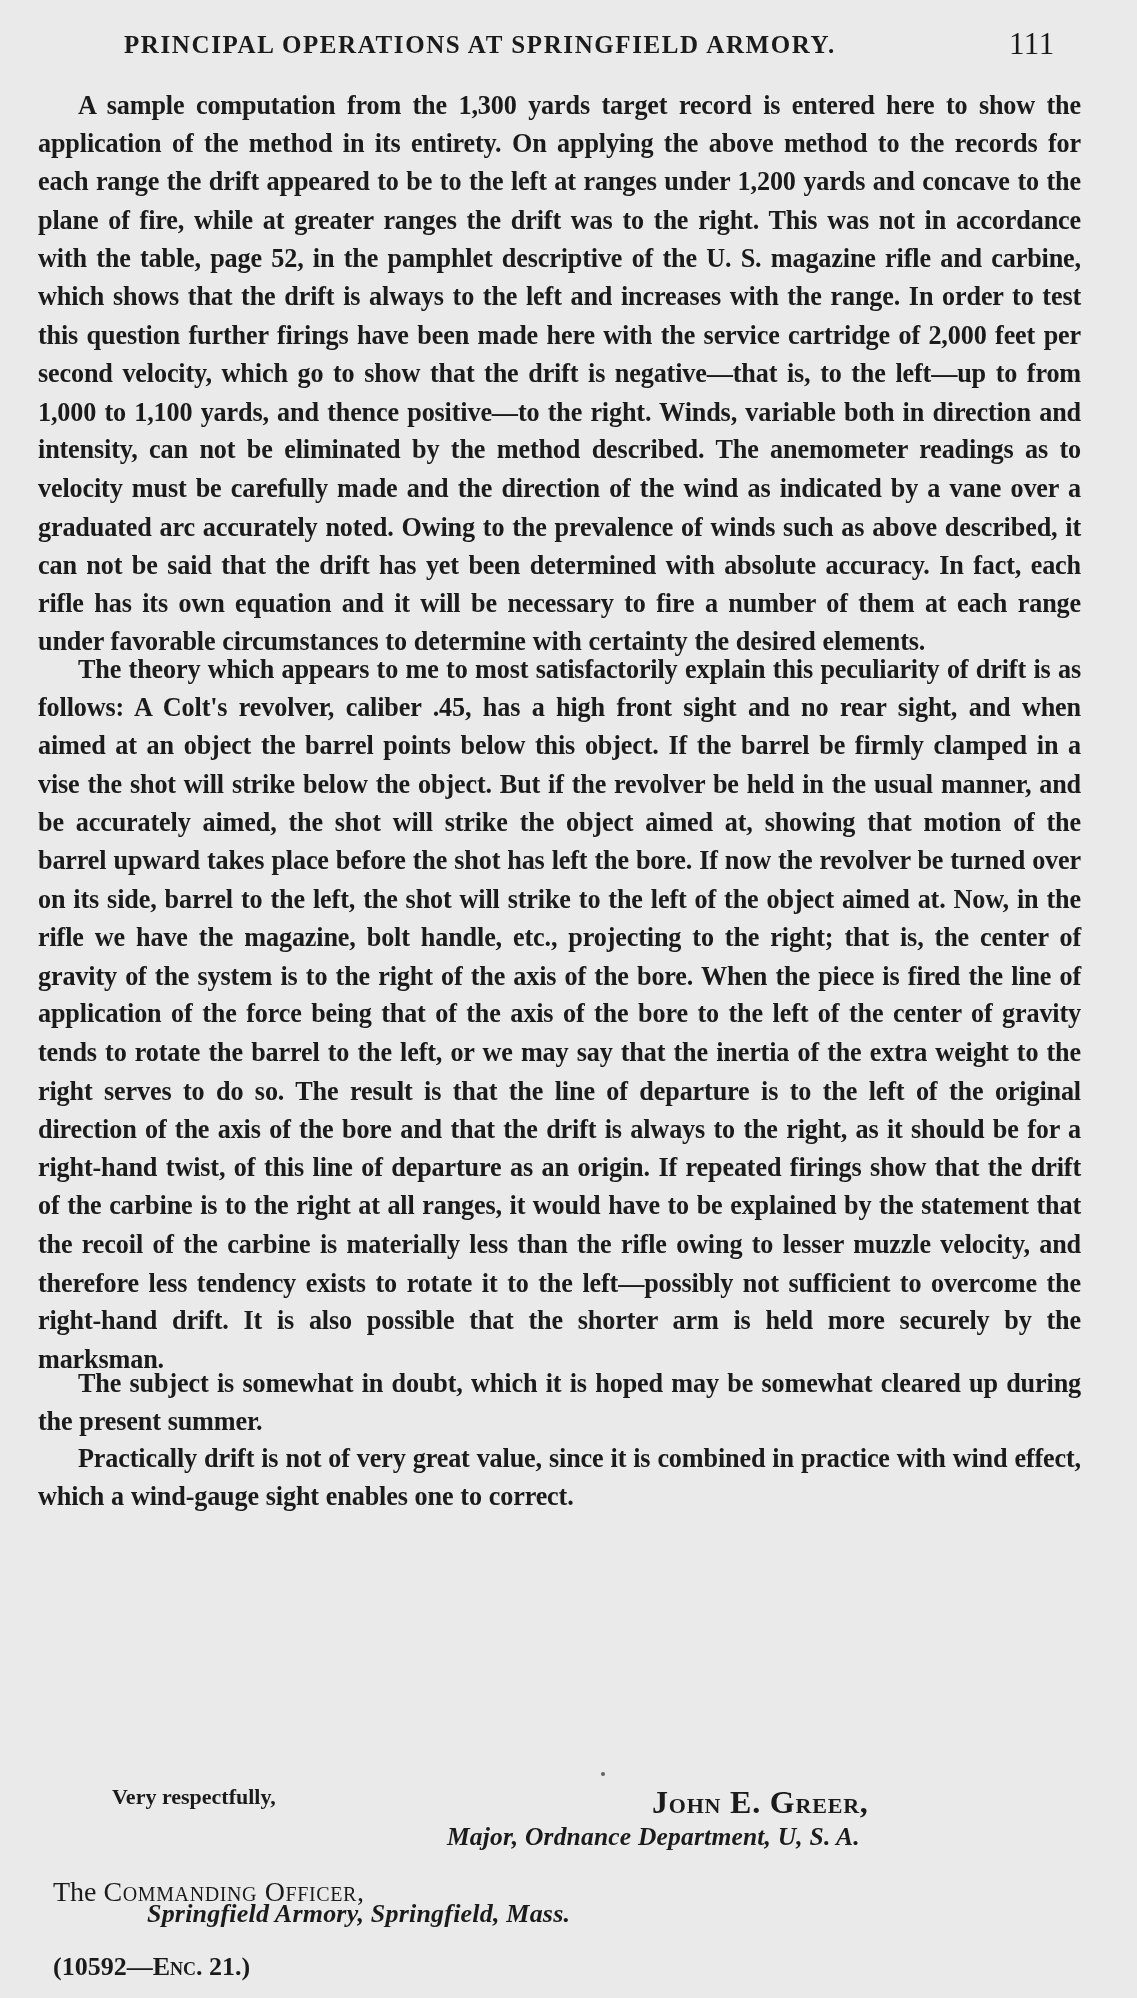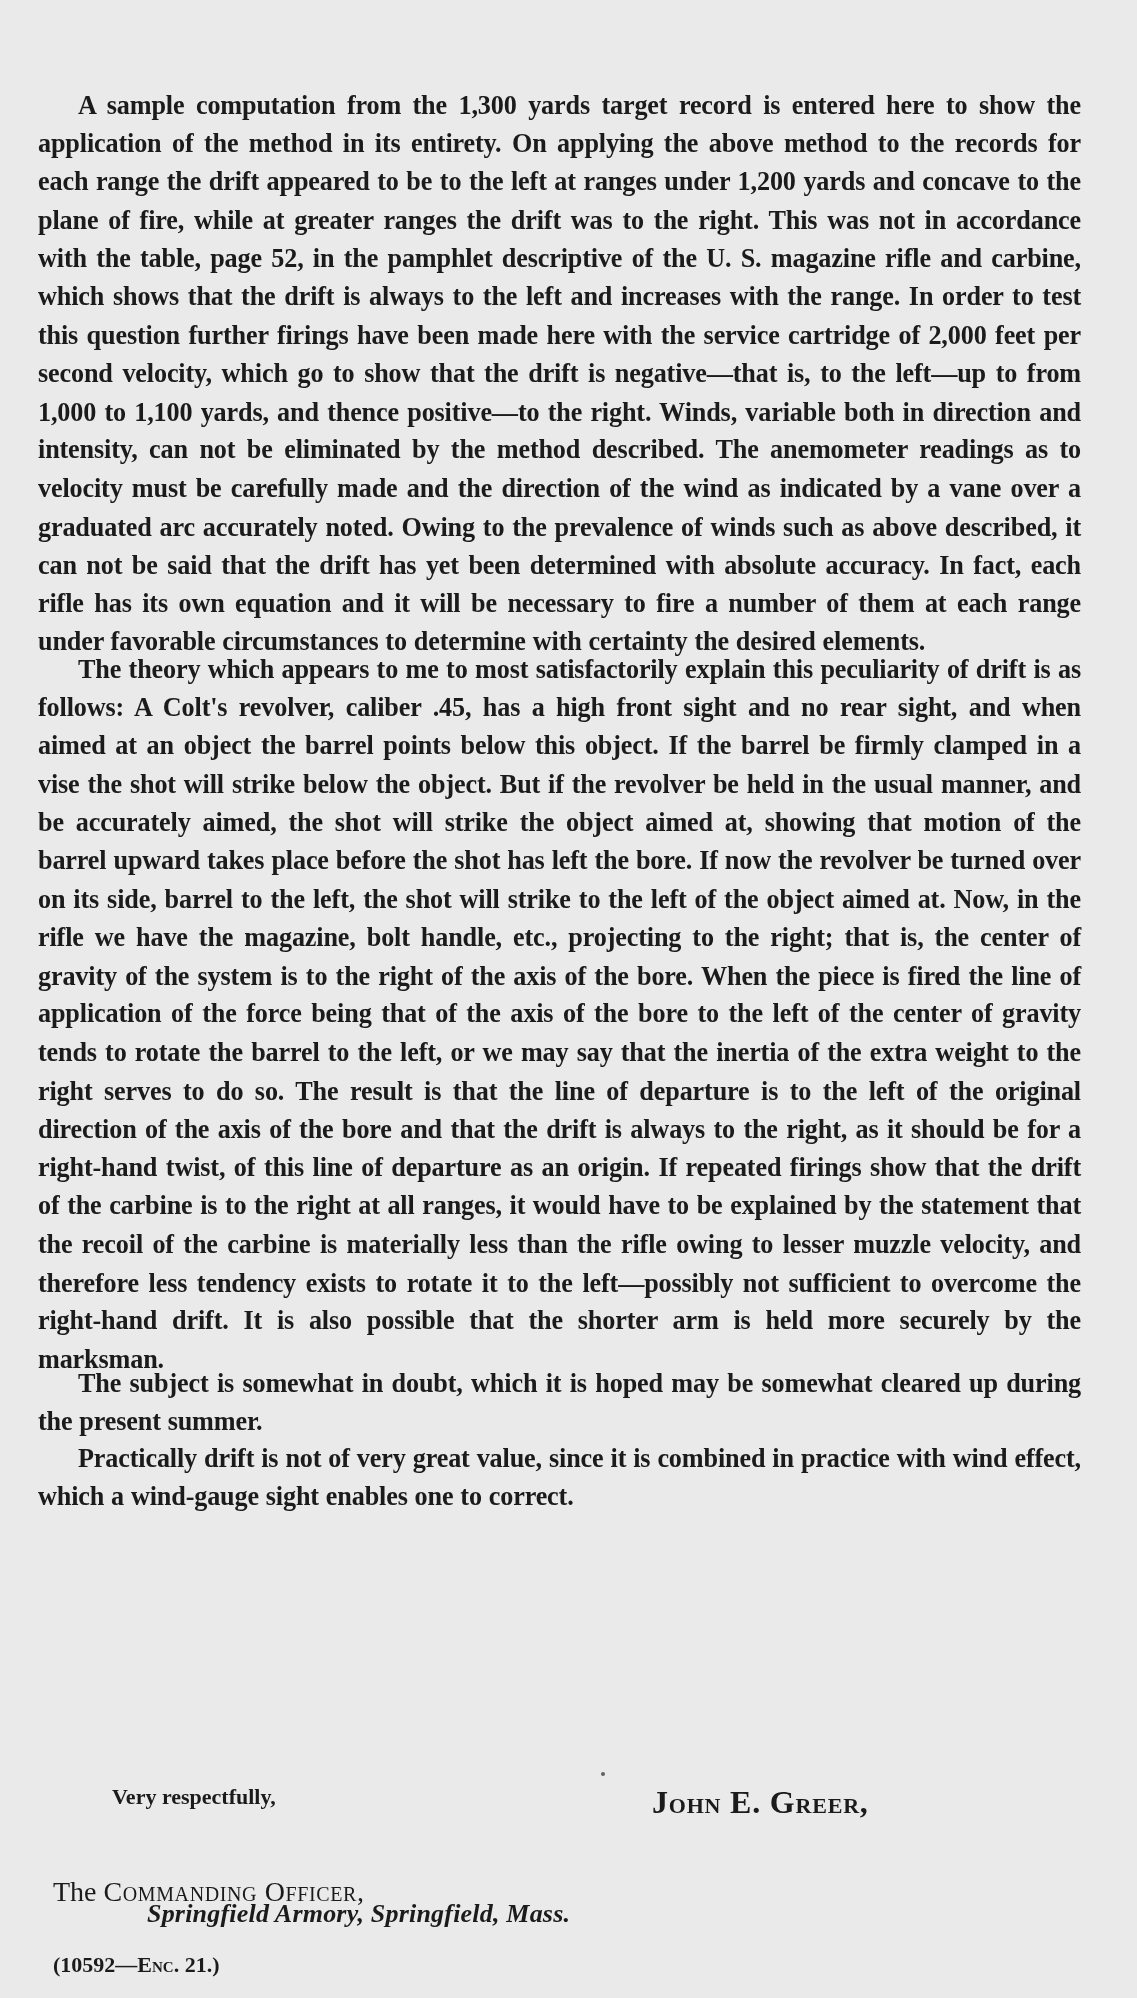--- a/index.html
+++ b/index.html
@@ -144,21 +144,21 @@
     font-size: 26px;
     font-style: italic;
     font-weight: bold;
     white-space: nowrap;
     letter-spacing: 0.2px;
   }
   .enc {
     position: absolute;
     left: 53px;
     top: 1952px;
-    font-size: 22px;
+    font-size: 26px;
     font-weight: bold;
     white-space: nowrap;
   }
   .enc .sc {
     font-variant: small-caps;
   }
 
   
   .speck {
     position: absolute;
@@ -169,35 +169,40 @@
     background: #4a4a4a;
     border-radius: 50%;
     opacity: .85;
   }
 </style>
 </head>
 <body style="background: rgb(234, 234, 234); color: rgb(27, 27, 27);">
 
 <div class="page" style="background: rgb(234, 234, 234);">
 
+  <div class="runhead">
+    <div class="runhead-title">PRINCIPAL OPERATIONS AT SPRINGFIELD ARMORY.</div>
+    <div class="runhead-folio">111</div>
+  </div>
 
   <div class="body-block">
     <p class="tx">A sample computation from the 1,300 yards target record is entered here to show the application of the method in its entirety.   On applying the above method to the records for each range the drift appeared to be to the left at ranges under 1,200 yards and concave to the plane of fire, while at greater ranges the drift was to the right.   This was not in accordance with the table, page 52, in the pamphlet descriptive of the U. S. magazine rifle and carbine, which shows that the drift is always to the left and increases with the range.   In order to test this question further firings have been made here with the service cartridge of 2,000 feet per second velocity, which go to show that the drift is negative—that is, to the left—up to from 1,000 to 1,100 yards, and thence positive—to the right.   Winds, variable both in direction and intensity, can not be eliminated by the method described.   The anemometer readings as to velocity must be carefully made and the direction of the wind as indicated by a vane over a graduated arc accurately noted. Owing to the prevalence of winds such as above described, it can not be said that the drift has yet been determined with absolute accuracy. In fact, each rifle has its own equation and it will be necessary to fire a number of them at each range under favorable circumstances to determine with certainty the desired elements.</p>
     <p class="tx">The theory which appears to me to most satisfactorily explain this peculiarity of drift is as follows: A Colt's revolver, caliber .45, has a high front sight and no rear sight, and when aimed at an object the barrel points below this object.   If the barrel be firmly clamped in a vise the shot will strike below the object.   But if the revolver be held in the usual manner, and be accurately aimed, the shot will strike the object aimed at, showing that motion of the barrel upward takes place before the shot has left the bore.   If now the revolver be turned over on its side, barrel to the left, the shot will strike to the left of the object aimed at.   Now, in the rifle we have the magazine, bolt handle, etc., projecting to the right; that is, the center of gravity of the system is to the right of the axis of the bore.   When the piece is fired the line of application of the force being that of the axis of the bore to the left of the center of gravity tends to rotate the barrel to the left, or we may say that the inertia of the extra weight to the right serves to do so.   The result is that the line of departure is to the left of the original direction of the axis of the bore and that the drift is always to the right, as it should be for a right-hand twist, of this line of departure as an origin.   If repeated firings show that the drift of the carbine is to the right at all ranges, it would have to be explained by the statement that the recoil of the carbine is materially less than the rifle owing to lesser muzzle velocity, and therefore less tendency exists to rotate it to the left—possibly not sufficient to overcome the right-hand drift.   It is also possible that the shorter arm is held more securely by the marksman.</p>
     <p class="tx">The subject is somewhat in doubt, which it is hoped may be somewhat cleared up during the present summer.</p>
     <p class="tx last-full">Practically drift is not of very great value, since it is combined in practice with wind effect, which a wind-gauge sight enables one to correct.</p>
   </div>
 
   <div class="speck"></div>
 
   <div class="sig">
     <div class="sig-row">
       <span class="sig-very">Very respectfully,</span>
       <span class="sig-name">John E. Greer,</span>
     </div>
+    <div class="sig-rank">Major, Ordnance Department, U, S. A.</div>
   </div>
 
   <div class="addr">
     <div class="addr-line1">
       <span>The </span><span class="sc">Commanding Officer,</span>
     </div>
     <div class="addr-line2">Springfield Armory, Springfield, Mass.</div>
   </div>
 
   <div class="enc"><span>(10592—</span><span class="sc">Enc.</span><span> 21.)</span></div>

